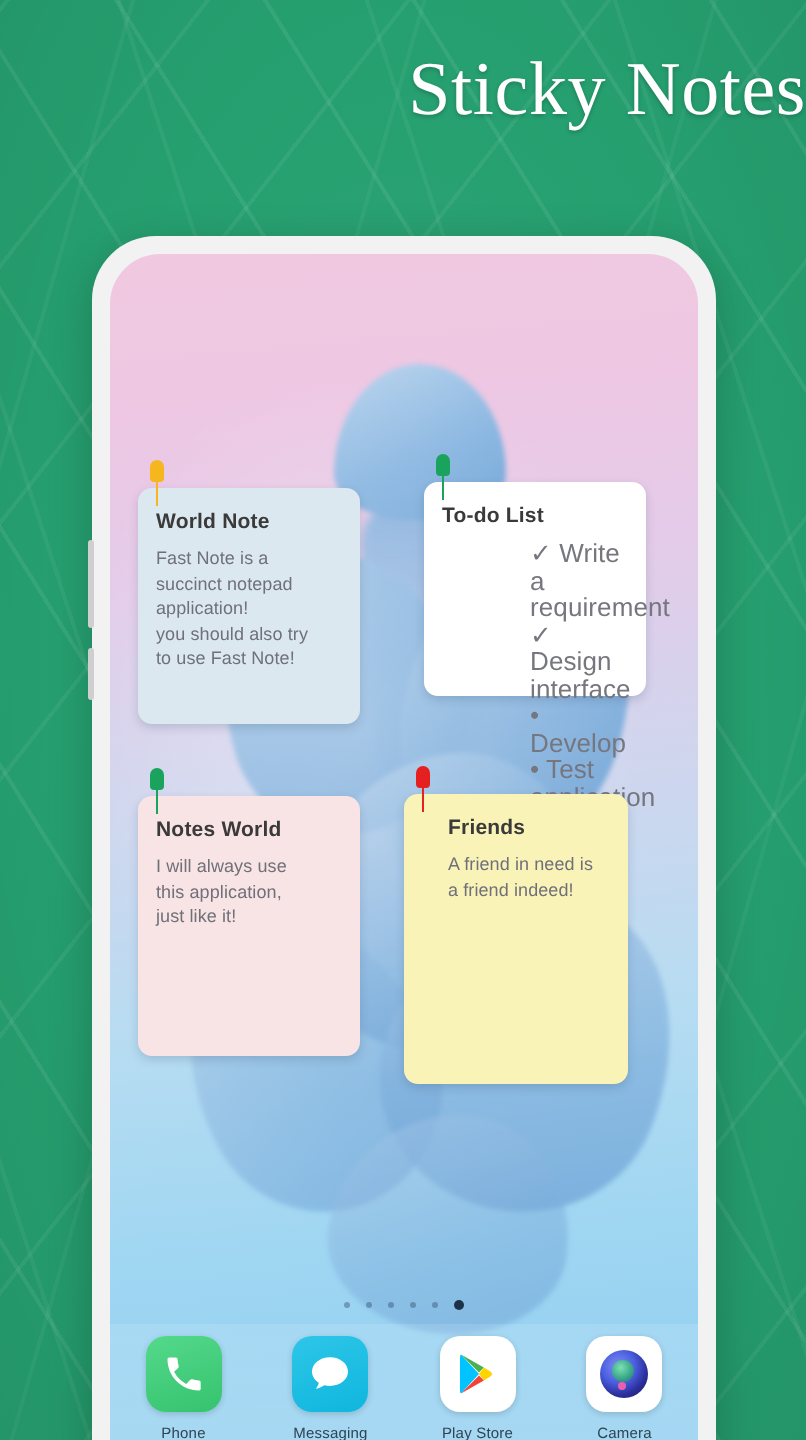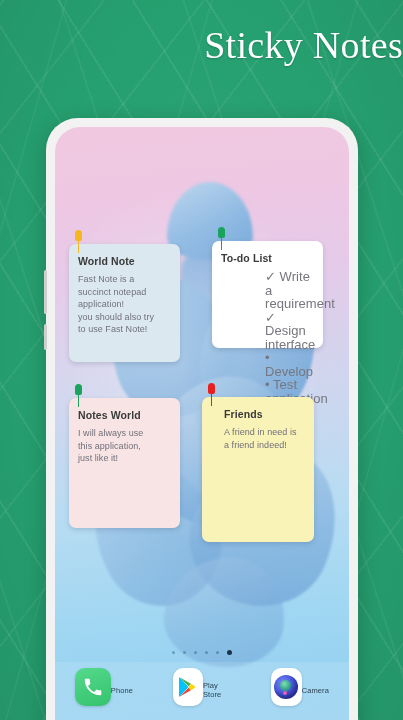--- a/index.html
+++ b/index.html
@@ -272,21 +272,21 @@
     display: flex;
     justify-content: space-around;
     align-items: flex-start;
     padding-top: 6px;
     box-sizing: border-box;
     background: linear-gradient(180deg, rgba(255,255,255,0.12), rgba(255,255,255,0.20));
   }
   .app {
     width: 58px;
     display: flex;
-    flex-direction: row;
+    flex-direction: column;
     align-items: center;
   }
   .app-icon {
     width: 38px; height: 38px;
     border-radius: 10px;
     position: relative;
     box-shadow: 0 1px 3px rgba(0,0,0,0.16);
     overflow: hidden;
   }
   .app-label {
@@ -419,20 +419,30 @@
         <div class="app-icon" id="icon-phone">
           <div class="glyph-center">
             <svg width="22" height="22" viewBox="0 0 24 24" aria-hidden="true">
               <path fill="#ffffff" d="M6.6 10.8c1.5 2.9 3.7 5.1 6.6 6.6l2.2-2.2c.3-.3.7-.4 1.1-.3 1.1.4 2.4.6 3.6.6.6 0 1 .4 1 1V20c0 .6-.4 1-1 1C10.6 21 3 13.4 3 4c0-.6.4-1 1-1h3.5c.6 0 1 .4 1 1 0 1.3.2 2.5.6 3.6.1.4 0 .8-.3 1.1l-2.2 2.1z"></path>
             </svg>
           </div>
         </div>
         <div class="app-label">Phone</div>
       </div>
 
+      <div class="app">
+        <div class="app-icon" id="icon-messaging">
+          <div class="glyph-center">
+            <svg width="24" height="24" viewBox="0 0 24 24" aria-hidden="true">
+              <path fill="#ffffff" d="M12 3.6c-5 0-9 3.2-9 7.2 0 2.3 1.3 4.3 3.4 5.6-.2 1-.7 2.1-1.5 3 1.8-.3 3.3-1.1 4.2-1.8 1 .3 1.9.4 2.9.4 5 0 9-3.2 9-7.2s-4-7.2-9-7.2z"></path>
+            </svg>
+          </div>
+        </div>
+        <div class="app-label">Messaging</div>
+      </div>
 
       <div class="app">
         <div class="app-icon" id="icon-playstore">
           <div class="glyph-center">
             <svg width="24" height="24" viewBox="0 0 24 24" aria-hidden="true">
               <path fill="#00c3ff" d="M3.5 2.2c-.3.3-.5.7-.5 1.3v17c0 .6.2 1 .5 1.3l9-9.8-9-9.8z"></path>
               <path fill="#4caf50" d="M3.5 2.2l11.4 6.5-2.4 2.6-9-9.1z"></path>
               <path fill="#ffd400" d="M17.8 10.5c.8.5 1.2 1 1.2 1.5s-.4 1-1.2 1.5l-2.9 1.7-2.4-3.2 2.4-3.2 2.9 1.7z"></path>
               <path fill="#f44336" d="M3.5 21.8l9-9.1 2.4 2.6-11.4 6.5z"></path>
             </svg>

